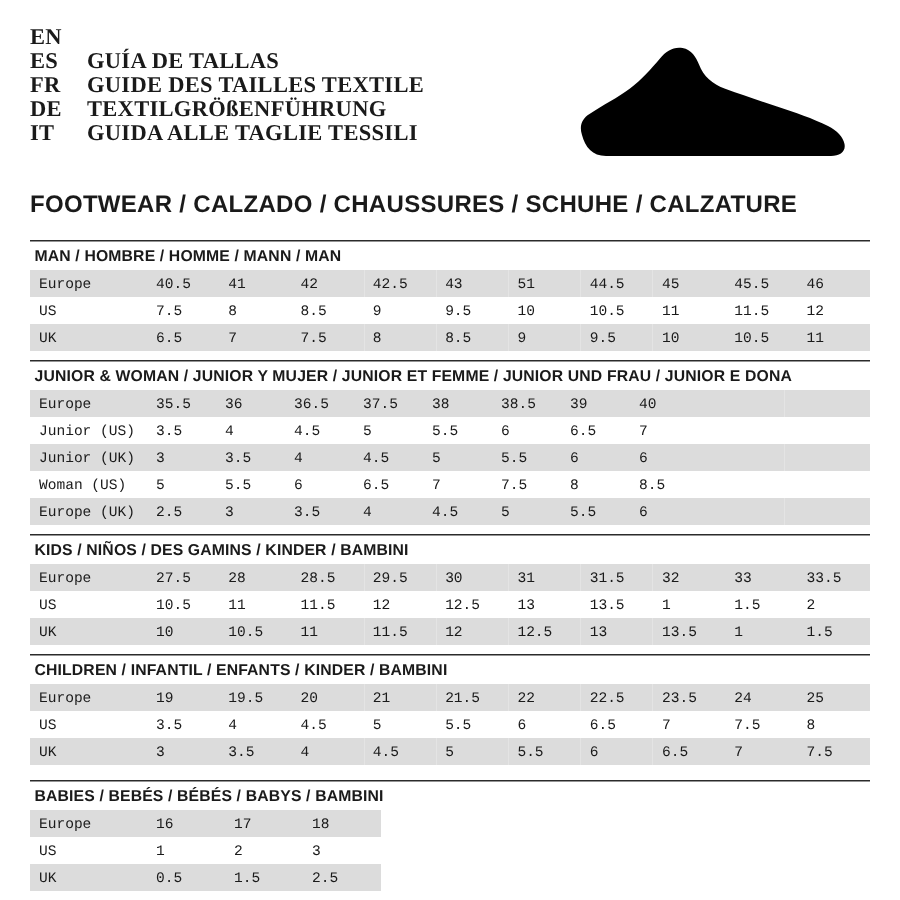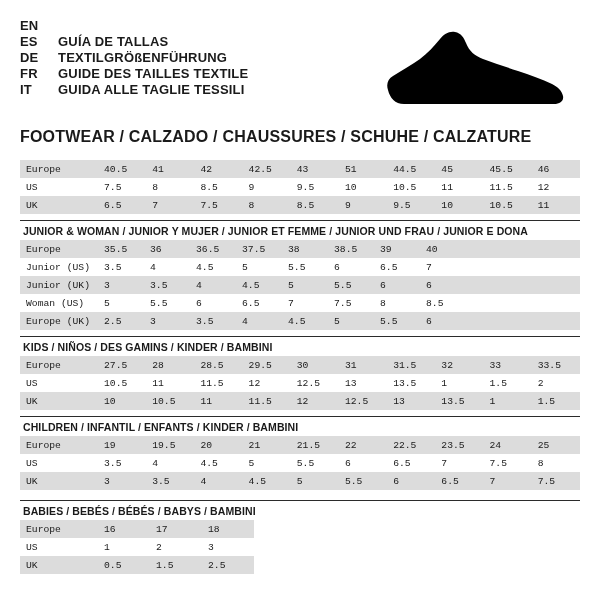--- a/index.html
+++ b/index.html
@@ -29,24 +29,25 @@
     justify-content: space-between;
   }
   .lang-block {
     display: flex;
     flex-direction: column;
     gap: 1px;
   }
   .lang-row {
     display: flex;
     align-items: baseline;
-    font-size: 13px;
+    font-size: 15px;
     font-weight: bold;
     line-height: 15px;
     letter-spacing: 0.2px;
+    font-family: Liberation Serif, serif;
   }
   .lang-code {
     width: 38px;
     flex: 0 0 38px;
   }
   .lang-title {
     white-space: nowrap;
   }
 
   .shoe-wrap {
@@ -114,26 +115,26 @@
     <div class="lang-block">
 
       <div class="lang-row">
         <span class="lang-code">EN</span>
       </div>
       <div class="lang-row">
         <span class="lang-code">ES</span>
         <span class="lang-title">GUÍA DE TALLAS</span>
       </div>
       <div class="lang-row">
+        <span class="lang-code">FR</span>
+        <span class="lang-title">GUIDE DES TAILLES TEXTILE</span>
+      </div>
+      <div class="lang-row">
         <span class="lang-code">DE</span>
         <span class="lang-title">TEXTILGRÖßENFÜHRUNG</span>
-      </div>
-      <div class="lang-row">
-        <span class="lang-code">FR</span>
-        <span class="lang-title">GUIDE DES TAILLES TEXTILE</span>
       </div>
       <div class="lang-row">
         <span class="lang-code">IT</span>
         <span class="lang-title">GUIDA ALLE TAGLIE TESSILI</span>
       </div>
 
     </div>
 
     <div class="shoe-wrap">
       <svg width="186" height="84" viewBox="0 0 186 84" aria-hidden="true">
@@ -152,20 +153,21 @@
           C13 80 8 74 6 66 Z"></path>
       </svg>
     </div>
   </div>
 
   <div class="footwear-line">FOOTWEAR / CALZADO / CHAUSSURES / SCHUHE / CALZATURE</div>
 
   <div class="spacer-14"></div>
 
   <div class="section">
+    <div class="section-title">MAN / HOMBRE / HOMME / MANN / MAN</div>
     <table class="size">
       <colgroup>
         <col style="width:78px">
           <col>
           <col>
           <col>
           <col>
           <col>
           <col>
           <col>

